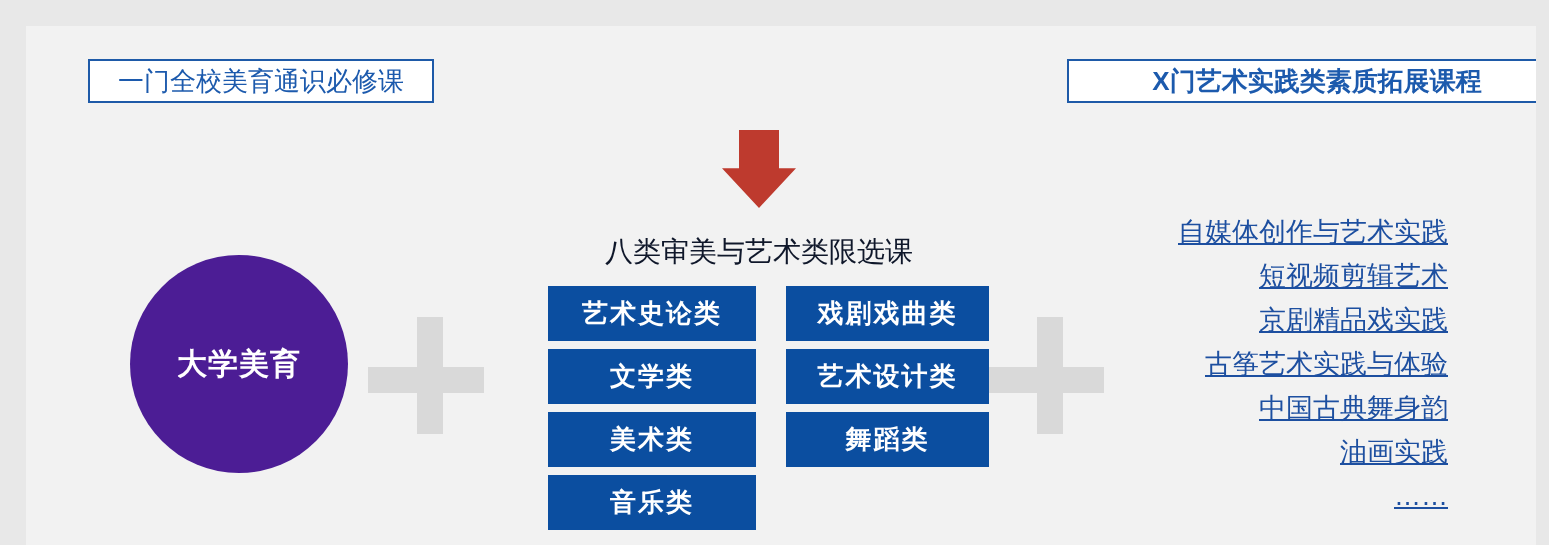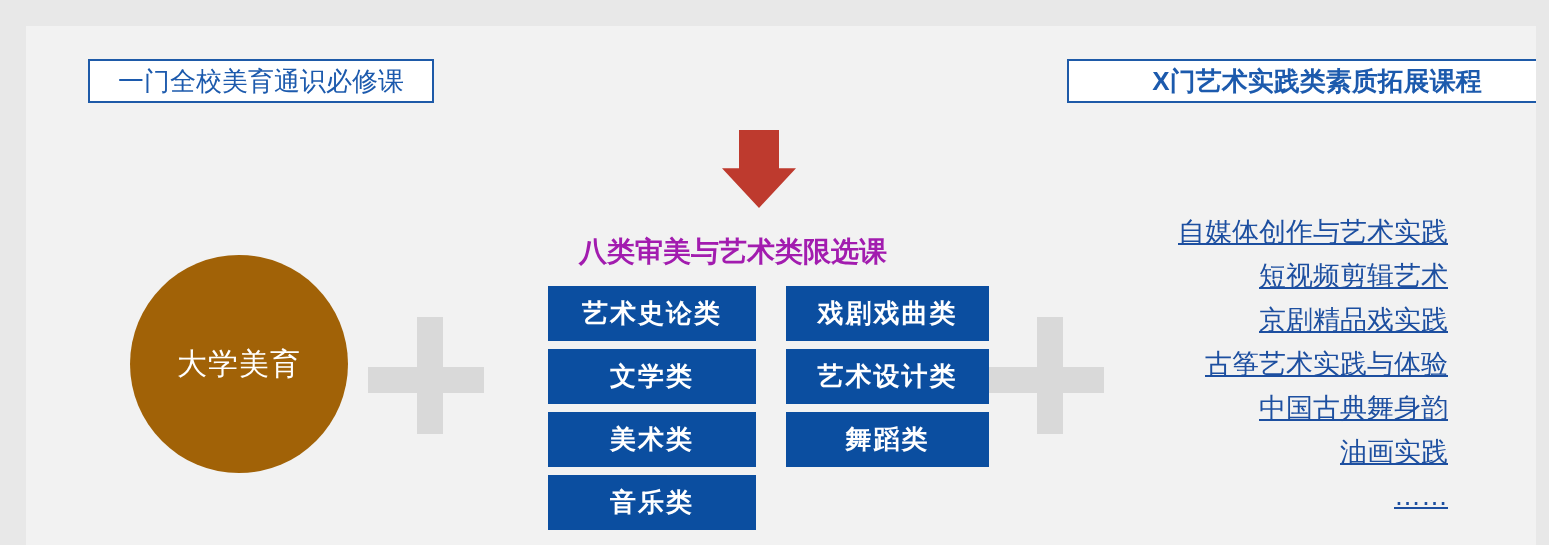--- a/index.html
+++ b/index.html
@@ -21,28 +21,28 @@
   #box3 { left:1041px; width:500px;font-weight:bold; }
 
   .down-arrow {
     position:absolute; left:696px; top:104px; width:74px; height:78px;
     background:#BE3A2E;
     clip-path:polygon(23% 0, 77% 0, 77% 49%, 100% 49%, 50% 100%, 0 49%, 23% 49%);
   }
 
   .center-heading {
     position:absolute; left:540px; top:194px; width:386px;
-    color:#a21caf; font-size:28px; font-weight:bold;
+    text-align:center; color:#0f172a; font-size:28px; font-weight:normal;
     white-space:nowrap;
   }
 
   .main-circle {
     position:absolute; left:104px; top:229px; width:218px; height:218px;
-    border-radius:50%; background:#a16207;
-    color:#FFFFFF; font-size:30px; font-weight:normal; letter-spacing:1px;
+    border-radius:50%; background:#4c1d95;
+    color:#FFFFFF; font-size:30px; font-weight:bold; letter-spacing:1px;
     display:flex; align-items:center; justify-content:center;
   }
 
   .plus { position:absolute; width:116px; height:117px; }
   .plus .h { position:absolute; left:0; top:50px; width:116px; height:18px; background:#D9D9D9; }
   .plus .v { position:absolute; top:0; left:49px; width:18px; height:117px; background:#D9D9D9; }
   #plus1 { left:342px; top:291px; }
   #plus2 { left:962px; top:291px; }
 
   .cat-grid {

